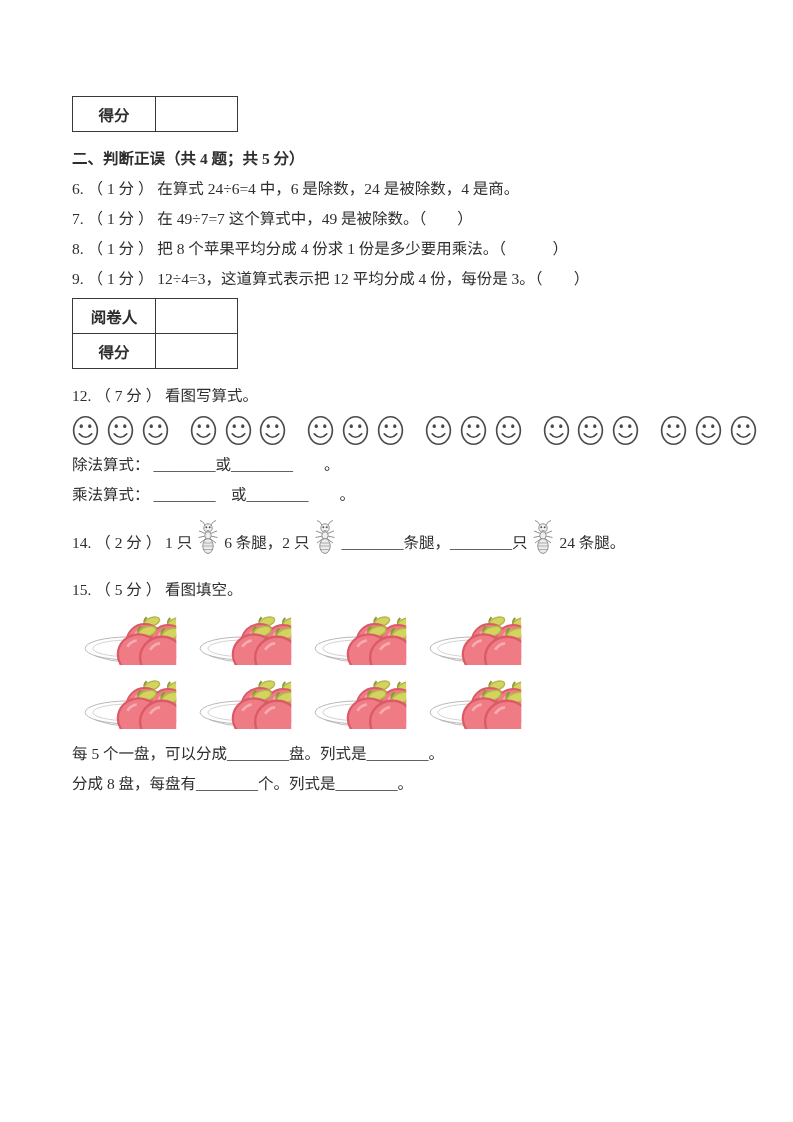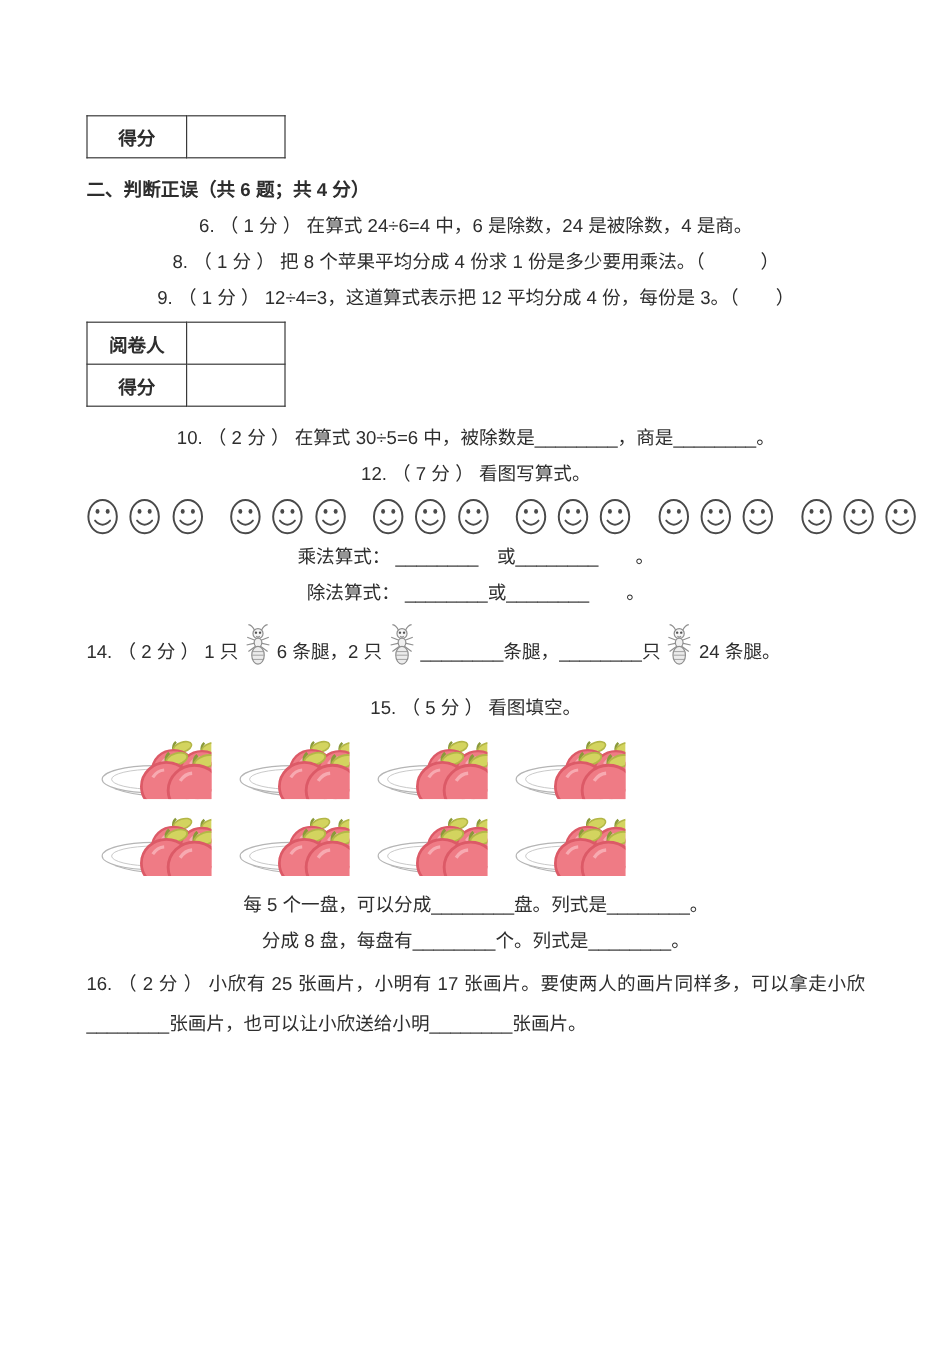--- a/index.html
+++ b/index.html
@@ -2,41 +2,41 @@
 <html lang="zh-CN"><head>
 <meta charset="utf-8">
 <style>
   html,body{margin:0;padding:0;background:#ffffff;}
   .page{
     position:relative;
     width:793px;height:1122px;
     box-sizing:border-box;
     padding:96px 72px 0 72px;
     background:#ffffff;
-    font-family:Liberation Sans, sans-serif;
+    font-family:Liberation Serif, serif;
     color:#2e2e2e;
     font-size:15.5px;
     overflow:hidden;
   }
   
   table.score-table{border-collapse:collapse;margin:0 0 16px 0;}
   table.score-table td{
     border:1.6px solid #3a3a3a;
     width:80px;height:32px;
     text-align:center;vertical-align:middle;
     font-weight:bold;font-size:15.5px;
   }
   table.score-table td.blank-cell{width:79px;}
   
   .sec-heading{
     font-size:15.5px;font-weight:bold;
     margin:0 0 9px 0;line-height:21px;
   }
   
-  .q{margin:0 0 9px 0;line-height:21px;text-align:center;}
+  .q{margin:0 0 9px 0;line-height:21px;}
   .q-last{}
   
   .smiley-row{margin:2px 0 8px 0;white-space:nowrap;}
   .smiley-row svg.smiley{width:27px;height:31px;margin-right:4px;vertical-align:middle;}
   .smiley-row svg.smiley:nth-child(3n){margin-right:17px;}
   .fill-line{margin:0 0 10px 0;line-height:40px;}
   svg.inline-smiley{width:26px;height:30px;vertical-align:7px;margin:0 3px;}
   
   .ant-line{margin:14px 0 14px 0;line-height:44px;}
   svg.ant{width:22px;height:36px;vertical-align:-7px;margin:0 5px;}
@@ -109,39 +109,39 @@
 
   <table class="score-table">
     <tbody>
         <tr>
       <td>得分</td>
       <td class="blank-cell"></td>
     </tr>
   </tbody>
     </table>
 
-  <div class="sec-heading">二、判断正误（共 6 题；共 4 分）</div>
+  <div class="sec-heading">二、判断正误（共 4 题；共 5 分）</div>
   <p class="q">6. （ 1 分 ） 在算式 24÷6=4 中，6 是除数，24 是被除数，4 是商。</p>
+  <p class="q">7. （ 1 分 ） 在 49÷7=7 这个算式中，49 是被除数。（　　）</p>
   <p class="q">8. （ 1 分 ） 把 8 个苹果平均分成 4 份求 1 份是多少要用乘法。（　　　）</p>
   <p class="q q-last">9. （ 1 分 ） 12÷4=3，这道算式表示把 12 平均分成 4 份，每份是 3。（　　）</p>
 
   <table class="score-table">
     <tbody>
         <tr>
       <td>阅卷人</td>
       <td class="blank-cell"></td>
     </tr>
     <tr>
       <td>得分</td>
       <td class="blank-cell"></td>
     </tr>
   </tbody>
     </table>
 
-  <p class="q">10. （ 2 分 ） 在算式 30÷5=6 中，被除数是________，商是________。</p>
   <p class="q">12. （ 7 分 ） 看图写算式。</p>
 
   <div class="smiley-row">
   <svg class="smiley" viewBox="0 0 28 32">
         <use href="#sym-smiley"></use>
       </svg>
 
   <svg class="smiley" viewBox="0 0 28 32">
         <use href="#sym-smiley"></use>
       </svg>
@@ -204,22 +204,22 @@
 
   <svg class="smiley" viewBox="0 0 28 32">
         <use href="#sym-smiley"></use>
       </svg>
 
   <svg class="smiley" viewBox="0 0 28 32">
         <use href="#sym-smiley"></use>
       </svg>
 </div>
 
+  <p class="q">除法算式： ________或________　　。</p>
   <p class="q">乘法算式： ________　或________　　。</p>
-  <p class="q">除法算式： ________或________　　。</p>
 
 
   <p class="ant-line">
     <span>14. （ 2 分 ） 1 只</span><svg class="ant" viewBox="0 0 22 36">
         <use href="#sym-ant"></use>
       </svg><span>6 条腿，2 只</span><svg class="ant" viewBox="0 0 22 36">
         <use href="#sym-ant"></use>
       </svg><span>________条腿，________只</span><svg class="ant" viewBox="0 0 22 36">
         <use href="#sym-ant"></use>
       </svg><span>24 条腿。</span>
@@ -257,15 +257,14 @@
       </svg>
 
   <svg class="plate" viewBox="0 0 110 64">
         <use href="#sym-plate"></use>
       </svg>
 </div>
 
   <p class="q">每 5 个一盘，可以分成________盘。列式是________。</p>
   <p class="q">分成 8 盘，每盘有________个。列式是________。</p>
 
-  <p class="q16">16. （ 2 分 ） 小欣有 25 张画片，小明有 17 张画片。要使两人的画片同样多，可以拿走小欣________张画片，也可以让小欣送给小明________张画片。</p>
 
 </div>
 
 </body></html>

